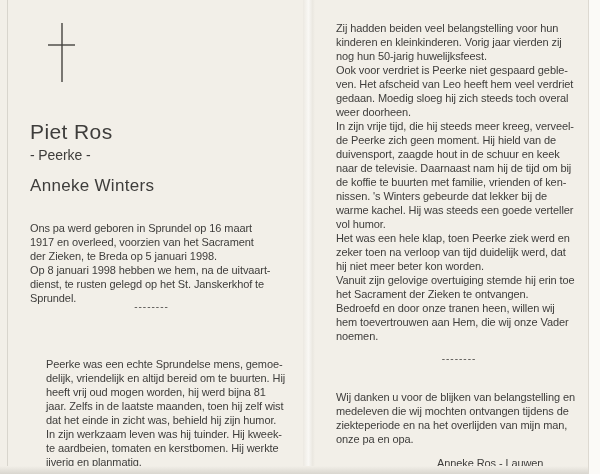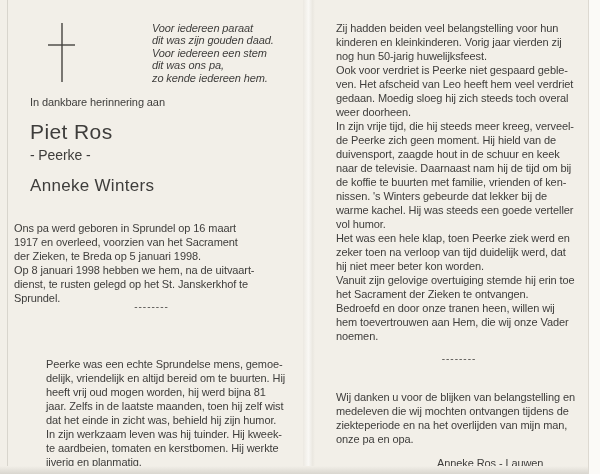--- a/index.html
+++ b/index.html
@@ -49,21 +49,21 @@
   .title-block {
     position: absolute; left: 30px; top: 119px; width: 243px;
   }
   .deceased-name { font-size: 21px; line-height: 26px; letter-spacing: 0.4px; }
   .deceased-nickname { font-size: 14px; line-height: 17px; margin-top: 2px; }
   .relation-label { font-size: 11px; line-height: 13px; margin-top: 8px; }
   .spouse-name { font-size: 17px; line-height: 21px; margin-top: 11px; letter-spacing: 0.3px; }
   .body-lines {
     font-size: 11px; line-height: 14px; white-space: pre;
   }
-  .para-left-1 { position: absolute; left: 14px; top: 221px; width: 245px; }
+  .para-left-1 { position: absolute; left: 30px; top: 221px; width: 245px; }
   .para-left-2 { position: absolute; left: 46px; top: 323px; width: 245px; margin-top: 34px; }
   .separator {
     font-size: 10px; letter-spacing: 1px; color: #55534f;
     text-align: center; line-height: 12px;
   }
   .sep-left { position: absolute; left: 30px; top: 301px; width: 243px; }
   
   .right-col {
     position: absolute; left: 336px; top: 21px; width: 246px;
   }
@@ -77,27 +77,21 @@
 
 <div id="card">
 
   <div class="cross">
     <svg width="32" height="66" viewBox="0 0 32 66">
       <line x1="16" y1="3" x2="16" y2="62" stroke="#46443f" stroke-width="1.4"></line>
       <line x1="2" y1="25" x2="29" y2="25" stroke="#46443f" stroke-width="1.4"></line>
     </svg>
   </div>
 
-  <div class="poem">Voor iedereen paraat
-dit was zijn gouden daad.
-Voor iedereen een stem
-dit was ons pa,
-zo kende iedereen hem.</div>
 
-  <div class="intro">In dankbare herinnering aan</div>
 
   <div class="title-block">
     <div class="deceased-name">Piet Ros</div>
     <div class="deceased-nickname">- Peerke -</div>
     <div class="spouse-name">Anneke Winters</div>
   </div>
 
   <div class="body-lines para-left-1">Ons pa werd geboren in Sprundel op 16 maart
 1917 en overleed, voorzien van het Sacrament
 der Zieken, te Breda op 5 januari 1998.

